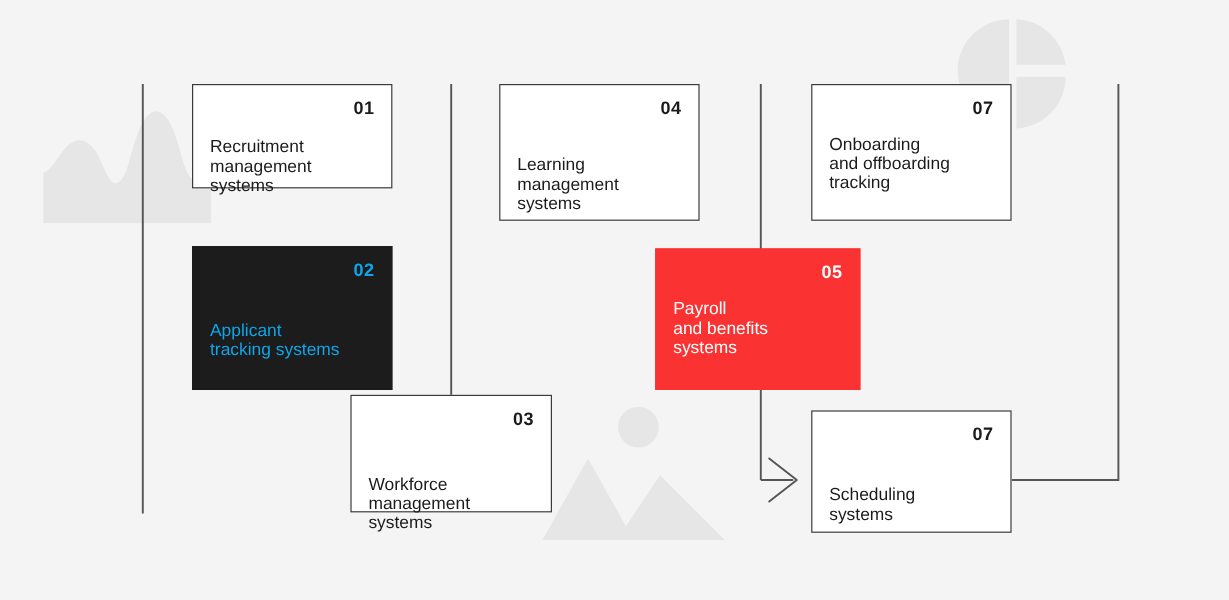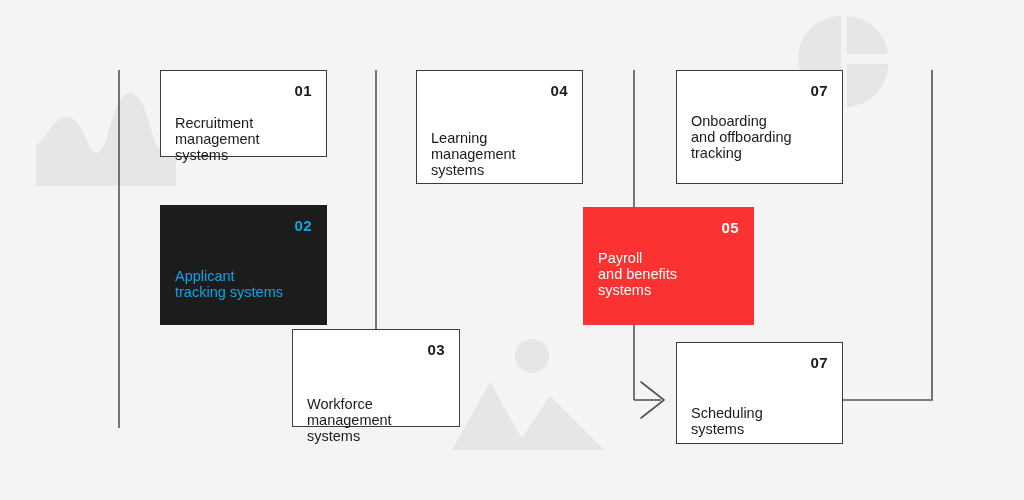--- a/index.html
+++ b/index.html
@@ -97,21 +97,21 @@
 
   #card-02 { left: 160px; top: 205px; width: 167px; height: 120px; }
   #card-02 .card-title { top: 62px; }
 
   #card-03 { left: 292px; top: 329px; width: 168px; height: 98px; }
   #card-03 .card-title { top: 42px; margin-top: 24px; }
 
   #card-04 { left: 416px; top: 70px;  width: 167px; height: 114px; }
   #card-04 .card-title { top: 42px; margin-top: 17px; }
 
-  #card-05 { left: 546px; top: 207px; width: 171px; height: 118px; margin-left: 37px; }
+  #card-05 { left: 546px; top: 207px; width: 171px; height: 118px; }
   #card-05 .card-title { top: 42px; }
 
   #card-06 { left: 676px; top: 70px;  width: 167px; height: 114px; }
   #card-06 .card-title { top: 42px; }
 
   #card-07 { left: 676px; top: 342px; width: 167px; height: 102px; }
   #card-07 .card-title { top: 62px; }
 </style>
 </head>
 <body>

